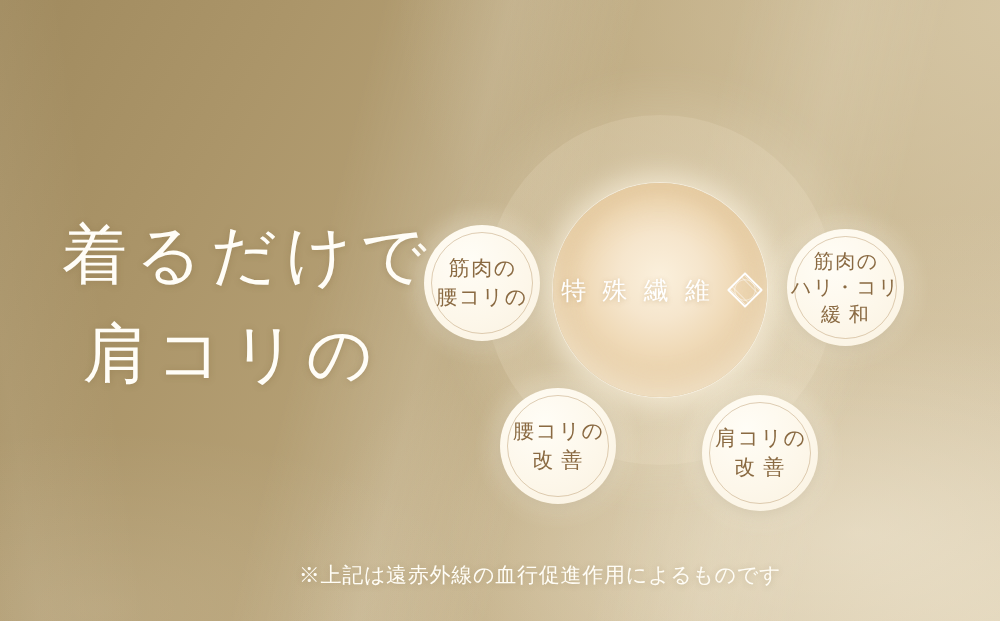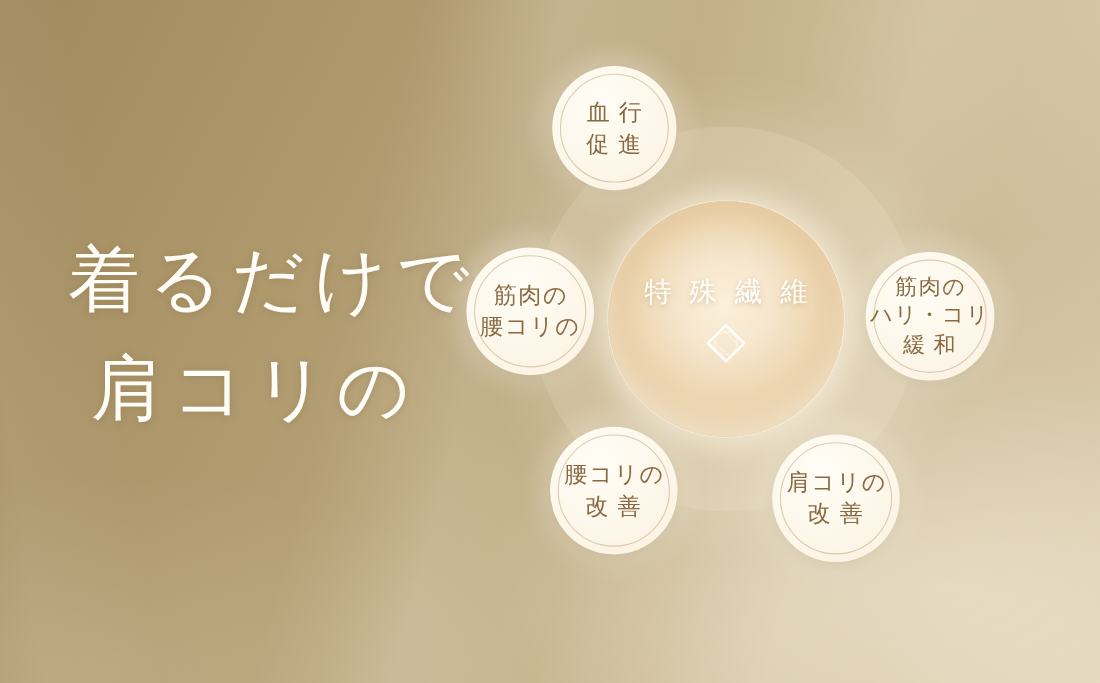--- a/index.html
+++ b/index.html
@@ -89,21 +89,21 @@
       0 0 0 1px rgba(255,252,244,0.50),
       0 0 26px 9px rgba(255,248,231,0.60),
       inset 0 -16px 28px rgba(255,250,236,0.55),
       inset 0 14px 30px rgba(214,178,124,0.30);
   }
 
   .core-text{
     position:absolute;
     left:553px; top:183px;
     width:214px; height:214px;
-    display:flex; flex-direction:column;
+    display:flex; flex-direction:row;
     align-items:center; justify-content:center;
     gap:11px;
   }
   .core-title{
     font-size:25px;
     color:#ffffff;
     letter-spacing:0.20em;
     text-indent:0.20em;
     font-weight:400;
     text-shadow:0 1px 5px rgba(160,120,60,0.35);
@@ -210,26 +210,20 @@
             <line x1="6" y1="-6" x2="54" y2="42"></line>
             <line x1="12" y1="-6" x2="60" y2="42"></line>
             <line x1="18" y1="-6" x2="66" y2="42"></line>
           </g>
           <path d="M24 3 L45 24 L24 45 L3 24 Z" fill="none" stroke="#ffffff" stroke-width="2.4" stroke-linejoin="round"></path>
           <path d="M24 11 C31 11 37 17 37 24 C37 31 31 37 24 37 C17 37 11 31 11 24 C11 17 17 11 24 11 Z" fill="none" stroke="#ffffff" stroke-width="1.1" opacity="0.55"></path>
         </svg>
       </div>
     </div>
 
-    <div class="bubble b0">
-      <div class="bubble-label">
-        <span>血 行</span><br>
-        <span>促 進</span>
-      </div>
-    </div>
 
 
     <div class="bubble b2">
       <div class="bubble-label">
         <span>筋肉の</span><br>
         <span>腰コリの</span>
       </div>
     </div>
 
     <div class="bubble b3">
@@ -249,14 +243,15 @@
 
     <div class="bubble b5">
       <div class="bubble-label">
         <span>肩コリの</span><br>
         <span>改 善</span>
       </div>
     </div>
 
   </div>
 
+  <div class="footnote">※上記は遠赤外線の血行促進作用によるものです</div>
 
 </div>
 
 </body></html>

